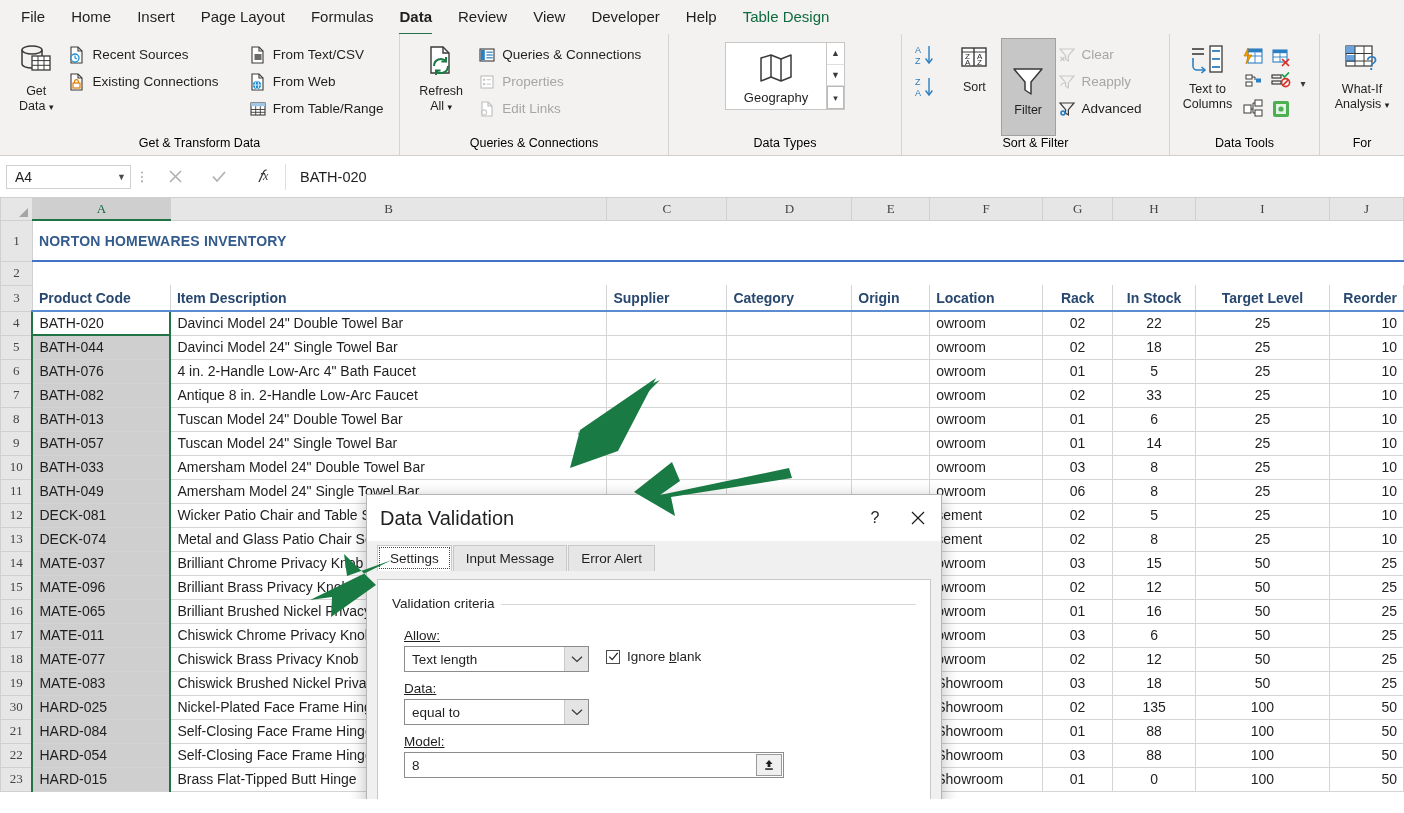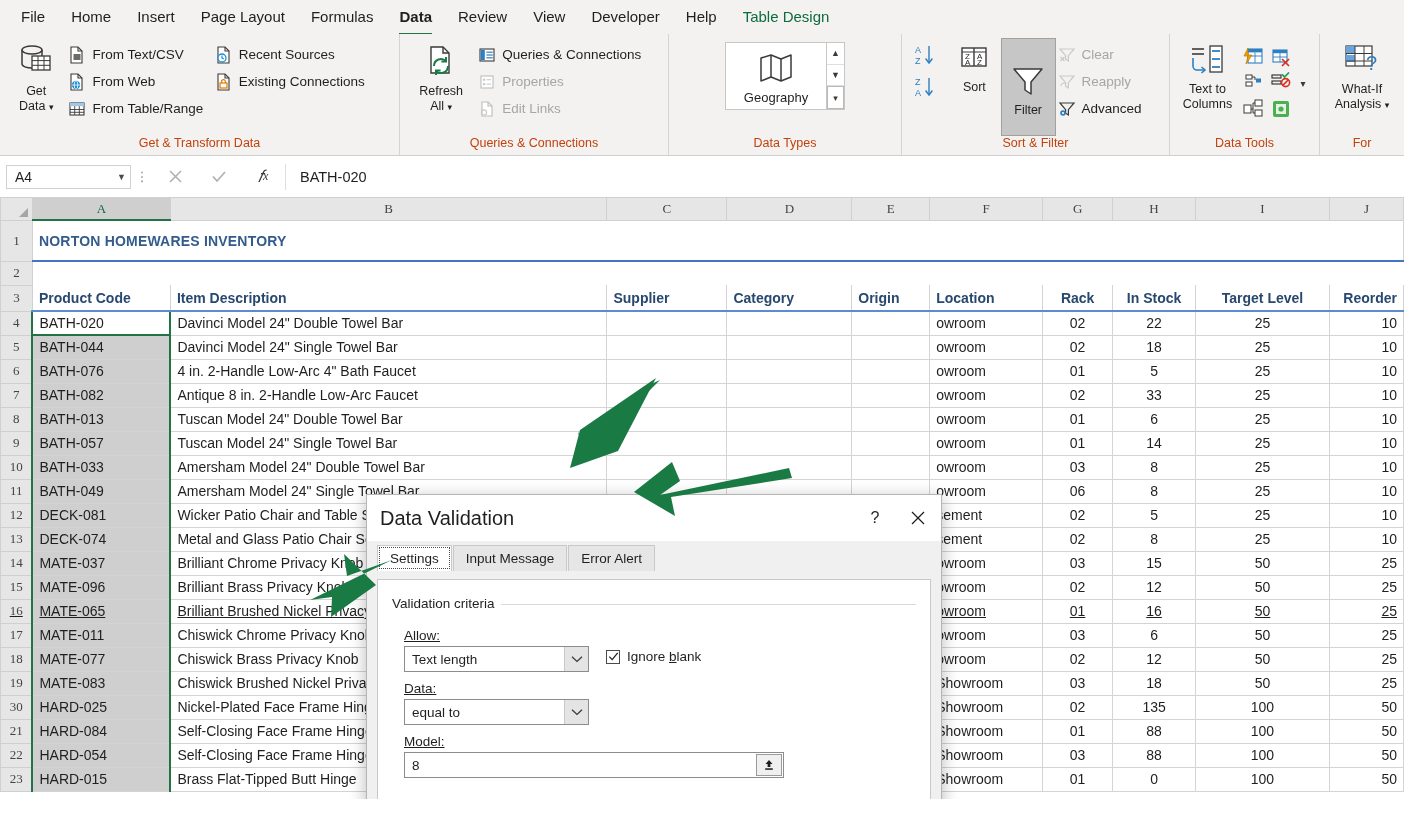--- a/index.html
+++ b/index.html
@@ -54,21 +54,21 @@
     display:flex;
     flex-direction:column;
     padding:4px 6px 0 6px;
     border-right:1px solid #d6d4d2;
   }
   .rgroup:last-child { border-right:none; }
   .rgroup-content { flex:1; display:flex; align-items:flex-start; }
   .rgroup-label {
     text-align:center;
     font-size:12.5px;
-    color:#c2410c;
+    color:#000000;
     padding-bottom:3px;
     height:19px;
   }
 
   .bigbtn {
     display:flex; flex-direction:column; align-items:center;
     justify-content:flex-start;
     width:62px; padding-top:4px; cursor:default;
   }
   .bigbtn .lbl { font-size:12.5px; text-align:center; line-height:15px; margin-top:2px; }
@@ -257,20 +257,45 @@
             <rect x="16" y="14" width="18" height="14" fill="#fff" stroke="#3b3a39" stroke-width="1.3"></rect>
             <line x1="16" y1="18.6" x2="34" y2="18.6" stroke="#3b3a39" stroke-width="1"></line>
             <line x1="16" y1="23.3" x2="34" y2="23.3" stroke="#3b3a39" stroke-width="1"></line>
             <line x1="22" y1="14" x2="22" y2="28" stroke="#3b3a39" stroke-width="1"></line>
             <line x1="28" y1="14" x2="28" y2="28" stroke="#3b3a39" stroke-width="1"></line>
           </svg>
         </span>
         <span class="lbl">Get<br>Data <span style="font-size:9px">▾</span></span>
       </div>
 
+      <div class="smallcol" style="width:185px">
+        <div class="smallitem">
+          <span class="ico">
+            <svg width="18" height="18" viewBox="0 0 18 18">
+                <path d="M3 1h7l4 4v12H3z" fill="#fff" stroke="#3b3a39" stroke-width="1.1"></path>
+                <path d="M10 1v4h4" fill="none" stroke="#3b3a39" stroke-width="1.1"></path>
+                <circle cx="7" cy="12" r="4" fill="#fff" stroke="#1b8ed6" stroke-width="1.3"></circle>
+                <path d="M7 9.6V12l1.8 1.1" fill="none" stroke="#1b8ed6" stroke-width="1.2"></path>
+              </svg>
+          </span>
+          <span class="lbl">Recent Sources</span>
+        </div>
+        <div class="smallitem">
+          <span class="ico">
+            <svg width="18" height="18" viewBox="0 0 18 18">
+                <path d="M3 1h7l4 4v12H3z" fill="#fff" stroke="#3b3a39" stroke-width="1.1"></path>
+                <path d="M10 1v4h4" fill="none" stroke="#3b3a39" stroke-width="1.1"></path>
+                <rect x="5" y="10" width="7" height="5" fill="#fff" stroke="#e07b00" stroke-width="1.2"></rect>
+                <path d="M6.6 10V8.6a1.9 1.9 0 0 1 3.8 0V10" fill="none" stroke="#e07b00" stroke-width="1.2"></path>
+              </svg>
+          </span>
+          <span class="lbl">Existing Connections</span>
+        </div>
+      </div>
+
       <div class="smallcol" style="width:150px">
         <div class="smallitem">
           <span class="ico">
             <svg width="18" height="18" viewBox="0 0 18 18">
                 <path d="M3 1h7l4 4v12H3z" fill="#fff" stroke="#3b3a39" stroke-width="1.1"></path>
                 <path d="M10 1v4h4" fill="none" stroke="#3b3a39" stroke-width="1.1"></path>
                 <rect x="5.5" y="8" width="7" height="6" fill="#3b3a39" opacity="0.75"></rect>
               </svg>
           </span>
           <span class="lbl">From Text/CSV</span>
@@ -292,45 +317,20 @@
             <svg width="18" height="18" viewBox="0 0 18 18">
                 <rect x="2" y="3" width="14" height="12" fill="#fff" stroke="#3b3a39" stroke-width="1.1"></rect>
                 <rect x="2" y="3" width="14" height="3.2" fill="#9fc7ea"></rect>
                 <line x1="2" y1="9.5" x2="16" y2="9.5" stroke="#3b3a39" stroke-width=".9"></line>
                 <line x1="2" y1="12.3" x2="16" y2="12.3" stroke="#3b3a39" stroke-width=".9"></line>
                 <line x1="6.7" y1="6.2" x2="6.7" y2="15" stroke="#3b3a39" stroke-width=".9"></line>
                 <line x1="11.3" y1="6.2" x2="11.3" y2="15" stroke="#3b3a39" stroke-width=".9"></line>
               </svg>
           </span>
           <span class="lbl">From Table/Range</span>
-        </div>
-      </div>
-
-      <div class="smallcol" style="width:185px">
-        <div class="smallitem">
-          <span class="ico">
-            <svg width="18" height="18" viewBox="0 0 18 18">
-                <path d="M3 1h7l4 4v12H3z" fill="#fff" stroke="#3b3a39" stroke-width="1.1"></path>
-                <path d="M10 1v4h4" fill="none" stroke="#3b3a39" stroke-width="1.1"></path>
-                <circle cx="7" cy="12" r="4" fill="#fff" stroke="#1b8ed6" stroke-width="1.3"></circle>
-                <path d="M7 9.6V12l1.8 1.1" fill="none" stroke="#1b8ed6" stroke-width="1.2"></path>
-              </svg>
-          </span>
-          <span class="lbl">Recent Sources</span>
-        </div>
-        <div class="smallitem">
-          <span class="ico">
-            <svg width="18" height="18" viewBox="0 0 18 18">
-                <path d="M3 1h7l4 4v12H3z" fill="#fff" stroke="#3b3a39" stroke-width="1.1"></path>
-                <path d="M10 1v4h4" fill="none" stroke="#3b3a39" stroke-width="1.1"></path>
-                <rect x="5" y="10" width="7" height="5" fill="#fff" stroke="#e07b00" stroke-width="1.2"></rect>
-                <path d="M6.6 10V8.6a1.9 1.9 0 0 1 3.8 0V10" fill="none" stroke="#e07b00" stroke-width="1.2"></path>
-              </svg>
-          </span>
-          <span class="lbl">Existing Connections</span>
         </div>
       </div>
     </div>
     <div class="rgroup-label">Get &amp; Transform Data</div>
   </div>
 
   <div class="rgroup" style="width:269px;">
     <div class="rgroup-content">
       <div class="bigbtn" style="width:72px">
         <span class="ico">
@@ -804,21 +804,21 @@
           <td class="cell" style="width: 437px;">Brilliant Brass Privacy Knob</td>
           <td class="cell" style="width: 120px;"></td>
           <td class="cell" style="width: 125px;"></td>
           <td class="cell" style="width: 78px;"></td>
           <td class="cell" style="width: 113px;">owroom</td>
           <td class="cell ctr" style="width: 70px;">02</td>
           <td class="cell ctr" style="width: 83px;">12</td>
           <td class="cell ctr" style="width: 134px;">50</td>
           <td class="cell rgt" style="width: 74px;">25</td>
         </tr>
-        <tr style="height: 24px; text-decoration: underline;">
+        <tr style="height: 24px;">
           <td class="rowhead">16</td>
           <td class="cell sel-a" style="width: 138px;">MATE-065</td>
           <td class="cell" style="width: 437px;">Brilliant Brushed Nickel Privacy Knob</td>
           <td class="cell" style="width: 120px;"></td>
           <td class="cell" style="width: 125px;"></td>
           <td class="cell" style="width: 78px;"></td>
           <td class="cell" style="width: 113px;">owroom</td>
           <td class="cell ctr" style="width: 70px;">01</td>
           <td class="cell ctr" style="width: 83px;">16</td>
           <td class="cell ctr" style="width: 134px;">50</td>

